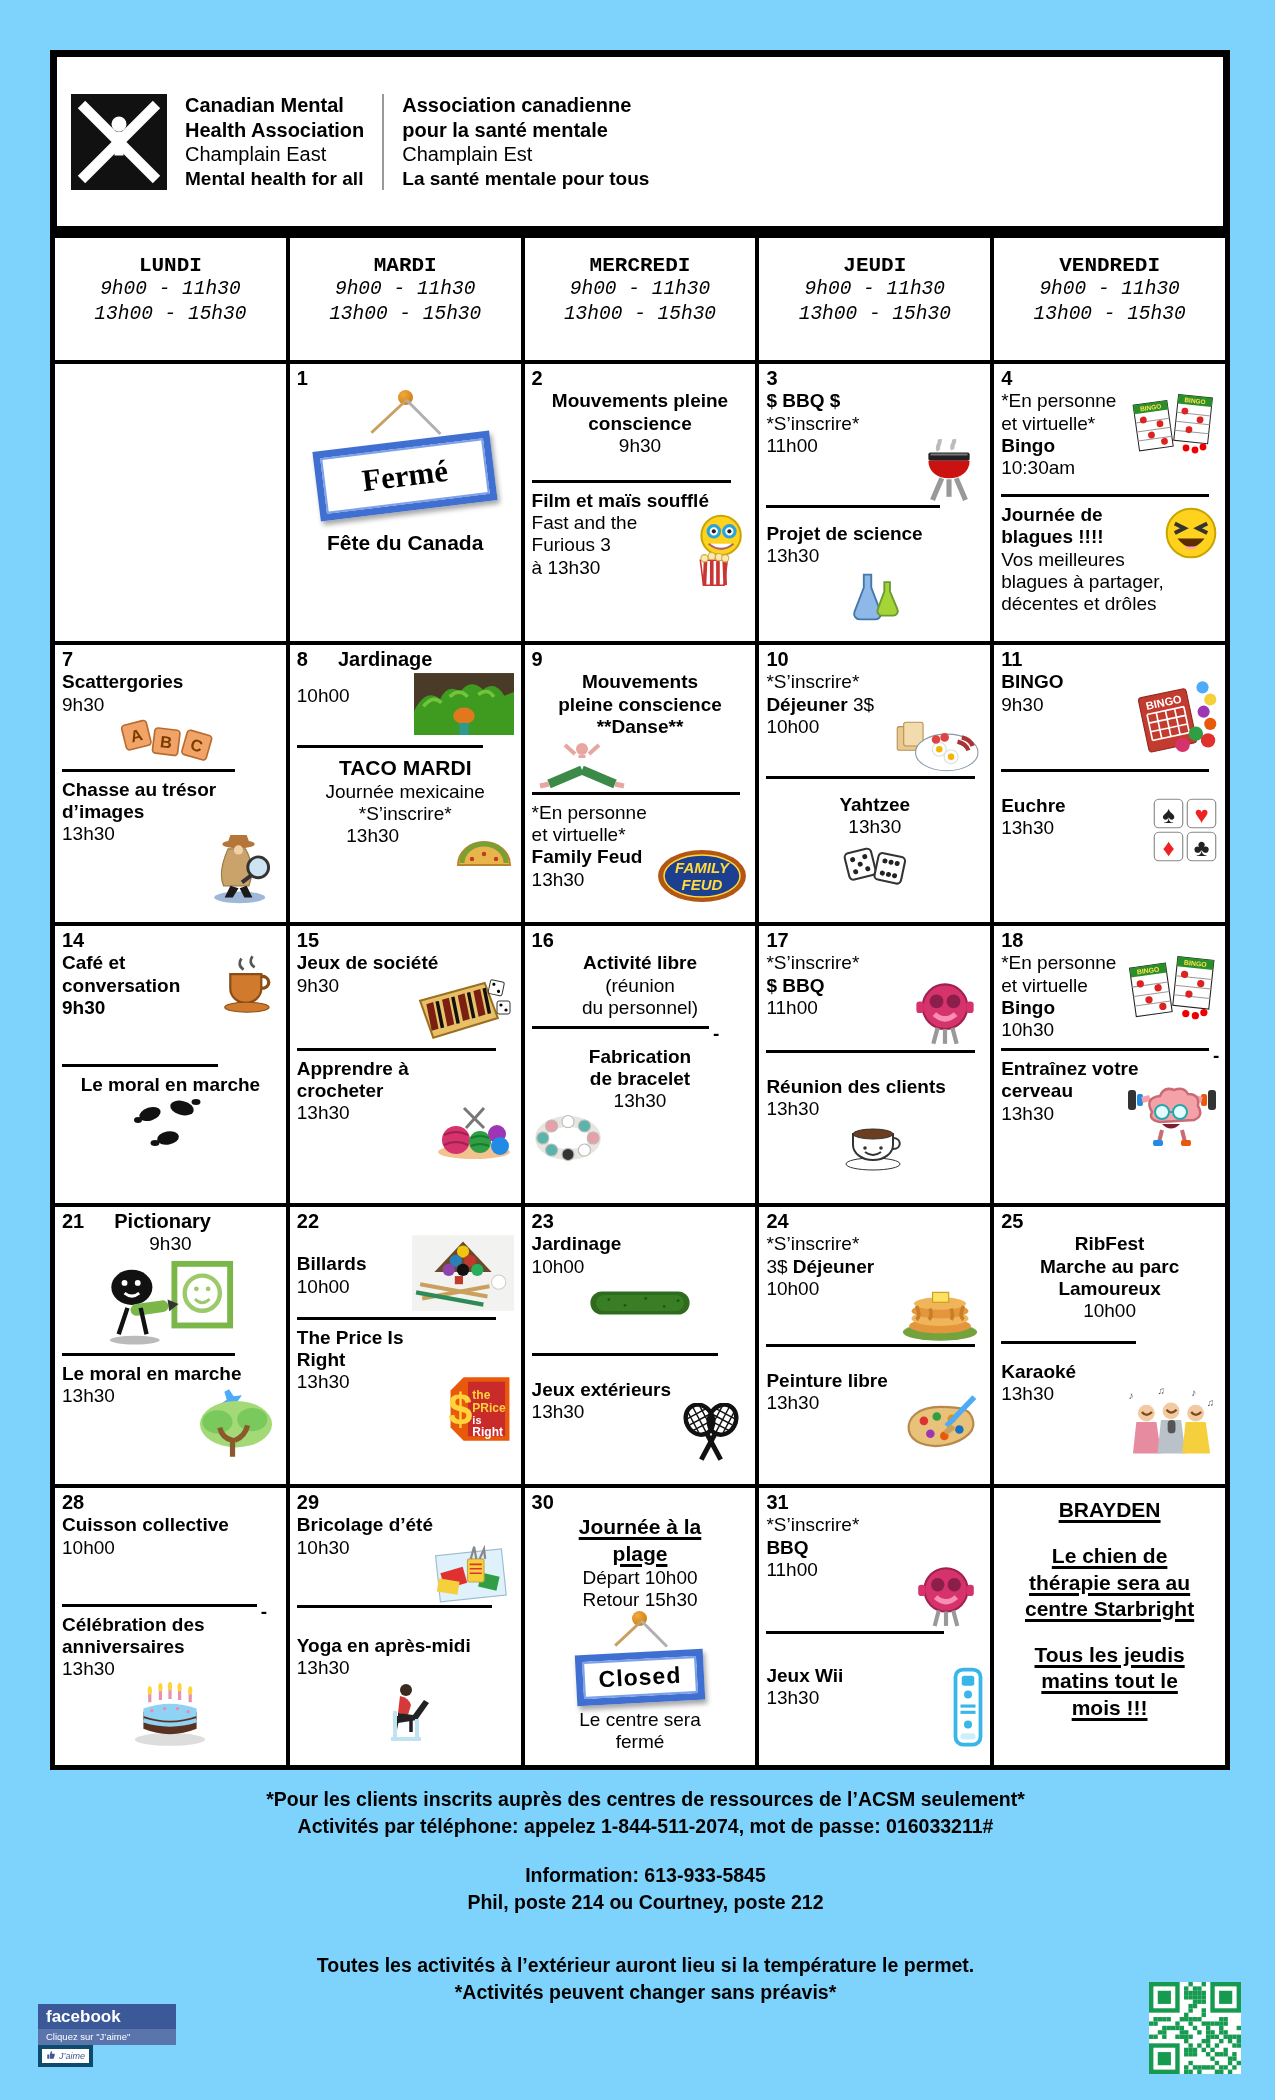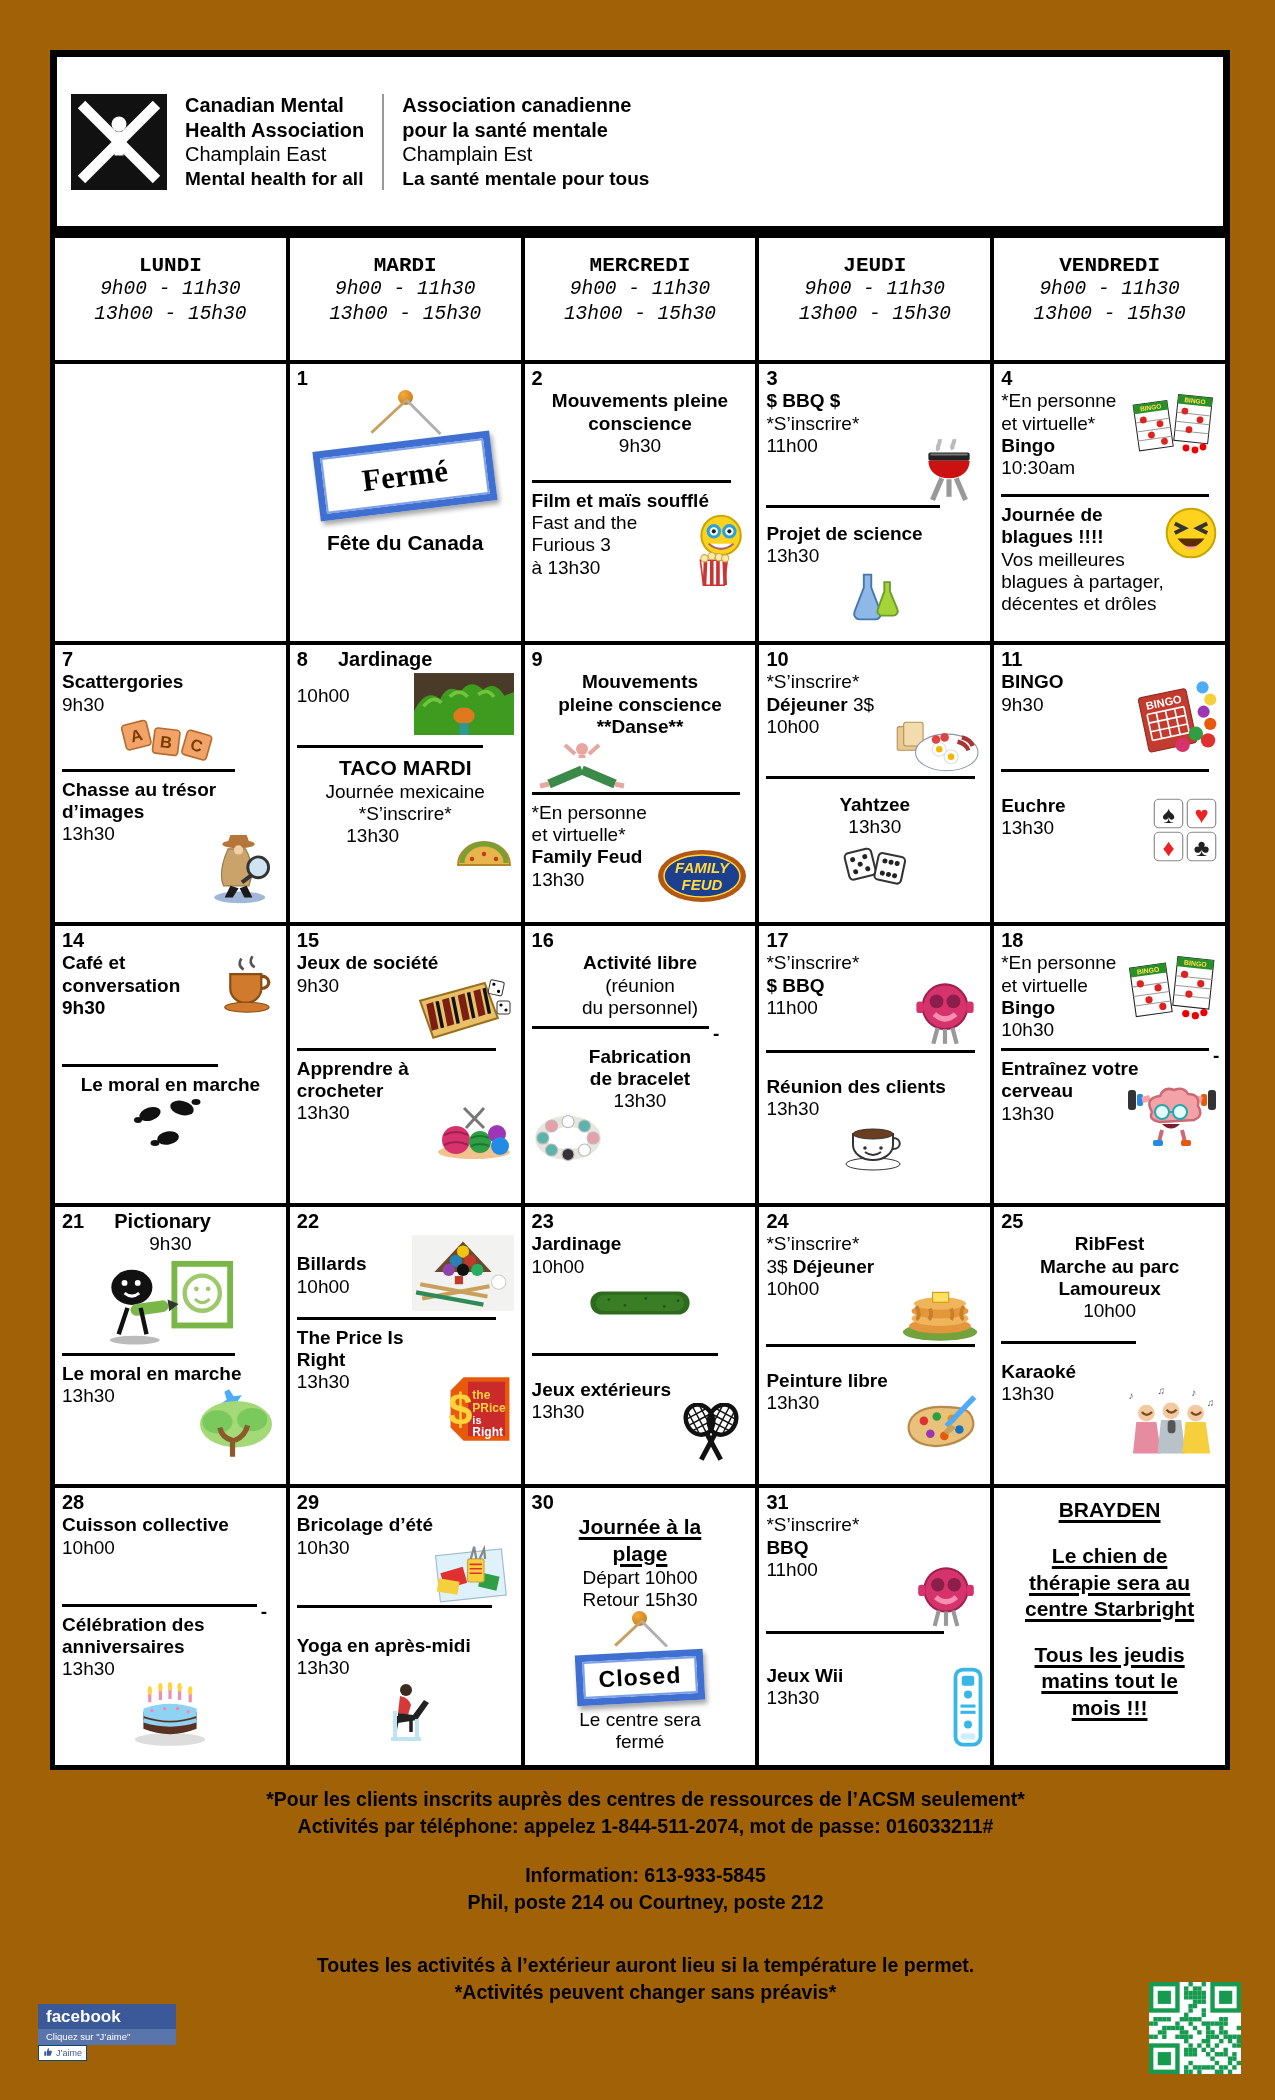--- a/index.html
+++ b/index.html
@@ -1,16 +1,16 @@
 <!DOCTYPE html>
 <html><head>
 <meta charset="utf-8">
 <style>
   html,body{margin:0;padding:0;background:#fff;}
-  .page{position:relative;width:1275px;height:2100px;background:#a16207;overflow:hidden;
+  .page{position:relative;width:1275px;height:2100px;background:#7dd3fc;overflow:hidden;
         font-family:"Liberation Sans",sans-serif;color:#000;}
   
   .header-box{position:absolute;left:50px;top:50px;width:1180px;height:183px;
               border:7px solid #000;box-sizing:border-box;display:flex;align-items:center;
               padding:6px 14px;gap:18px;background:#fff;}
   .logo{width:96px;height:96px;flex:0 0 auto;}
   .org{line-height:1.22;}
   .org-bold{font-weight:bold;font-size:20px;}
   .org-reg{font-size:20px;}
   .org-tag{font-size:19px;font-weight:bold;}
@@ -60,22 +60,22 @@
                font-family:"Liberation Sans",sans-serif;letter-spacing:1px;}
   
   .footer{position:absolute;left:0;top:1788px;width:100%;text-align:center;font-weight:bold;
           font-size:19.5px;}
   .footer p{margin:0 0 4px 16px;}
   .footer p.gap{margin-top:26px;}
   .footer p.gap2{margin-top:40px;}
   .fb{position:absolute;left:38px;top:2004px;width:138px;cursor:pointer;}
   .fb-top{background:#3b5998;color:#fff;font-weight:bold;font-size:17px;padding:3px 8px 2px;}
   .fb-sub{background:#5a74ac;color:#fff;font-size:9.5px;padding:2px 8px 3px;}
-  .fb-like{background:#fff;border:1px solid #0c4a6e;color:#3b5998;font-size:9px;
-           padding:1px 4px;display:flex;align-items:center;gap:3px;width:fit-content;}
+  .fb-like{background:#fff;border:4px solid #0c4a6e;color:#3b5998;font-size:9px;
+           padding:1px 4px;display:flex;align-items:center;gap:3px;width:fit-content;font-style:italic;}
   .qr{position:absolute;right:34px;top:1982px;line-height:0;}
 </style>
 </head>
 <body>
 
 <div class="page">
 
   <div class="header-box">
     <div class="logo">
       <svg viewBox="0 0 64 64" width="96" height="96">

